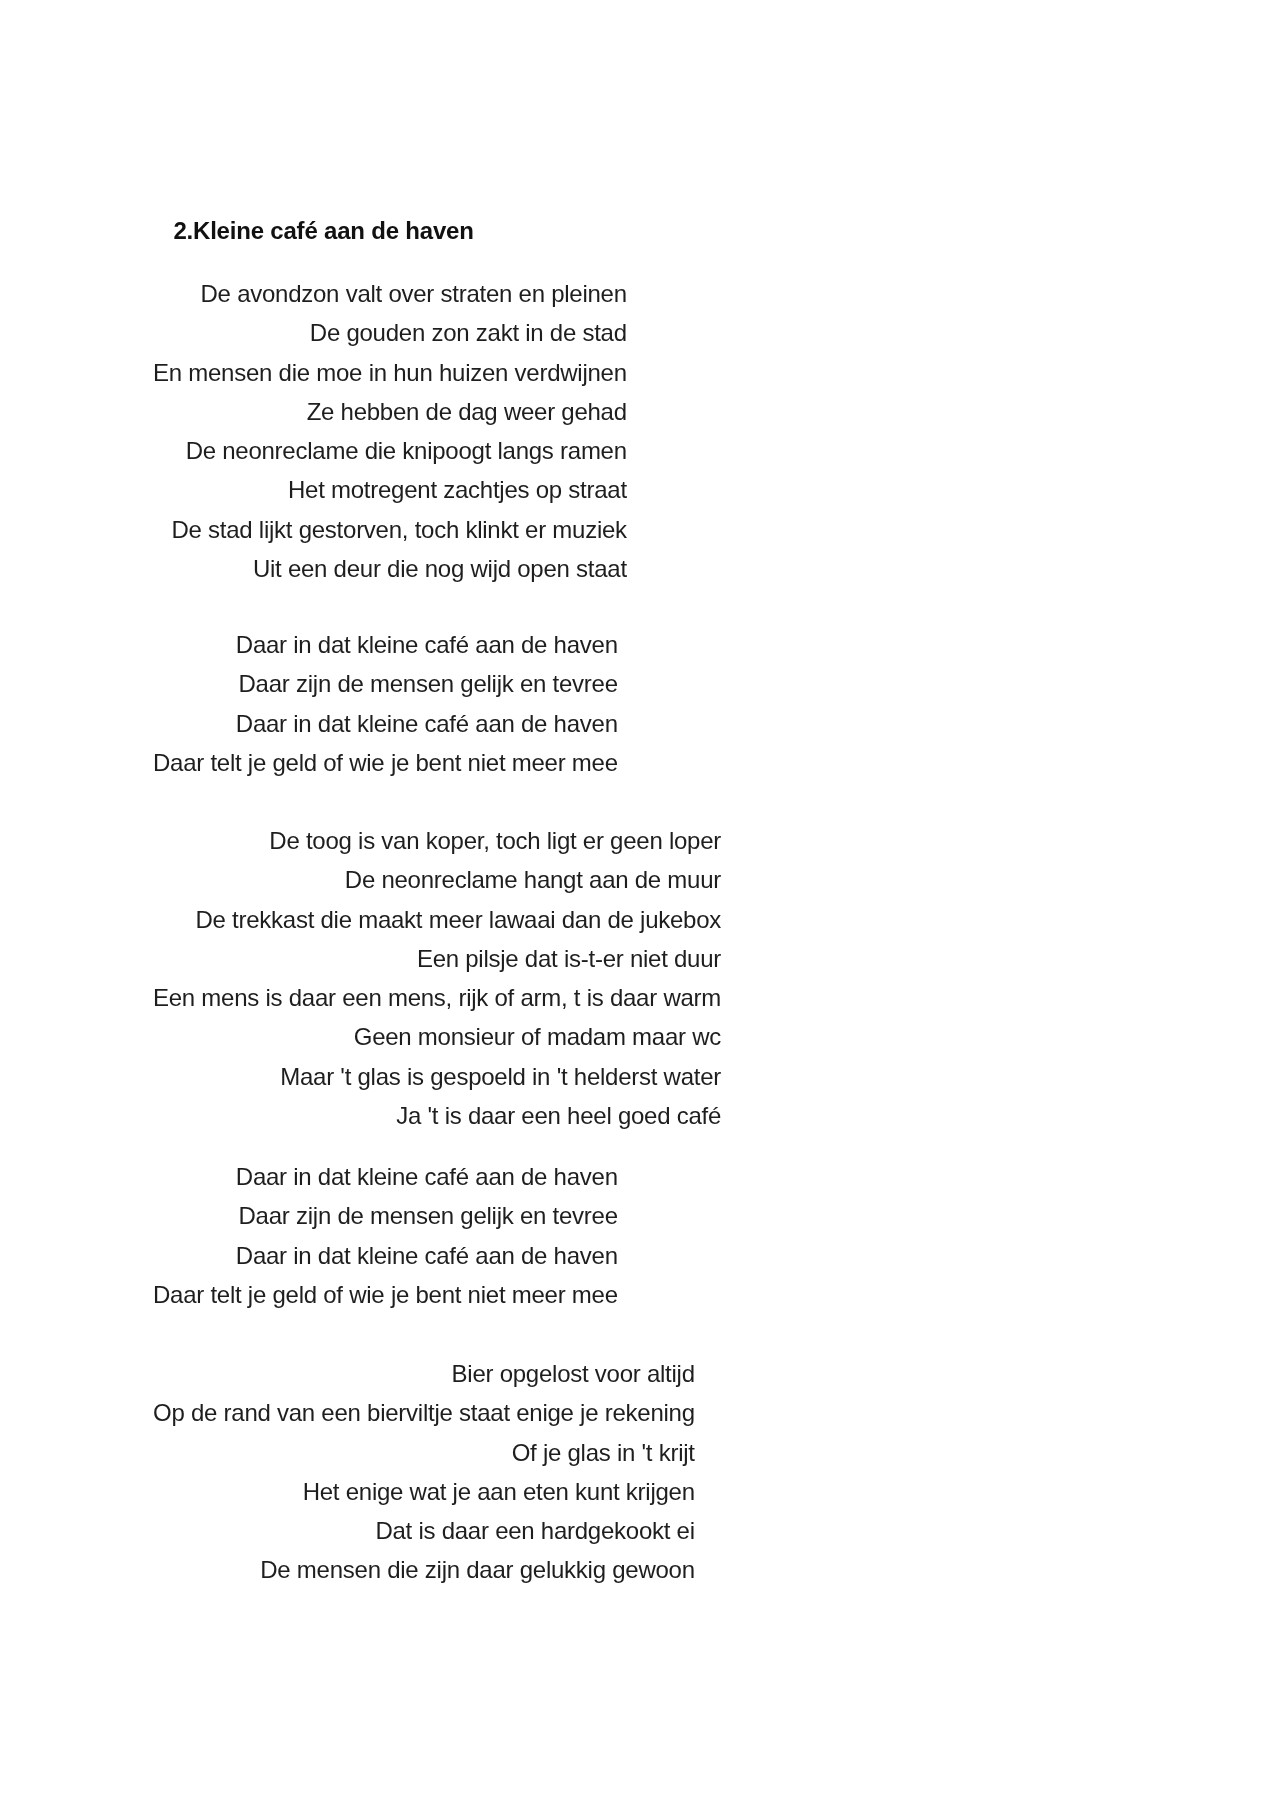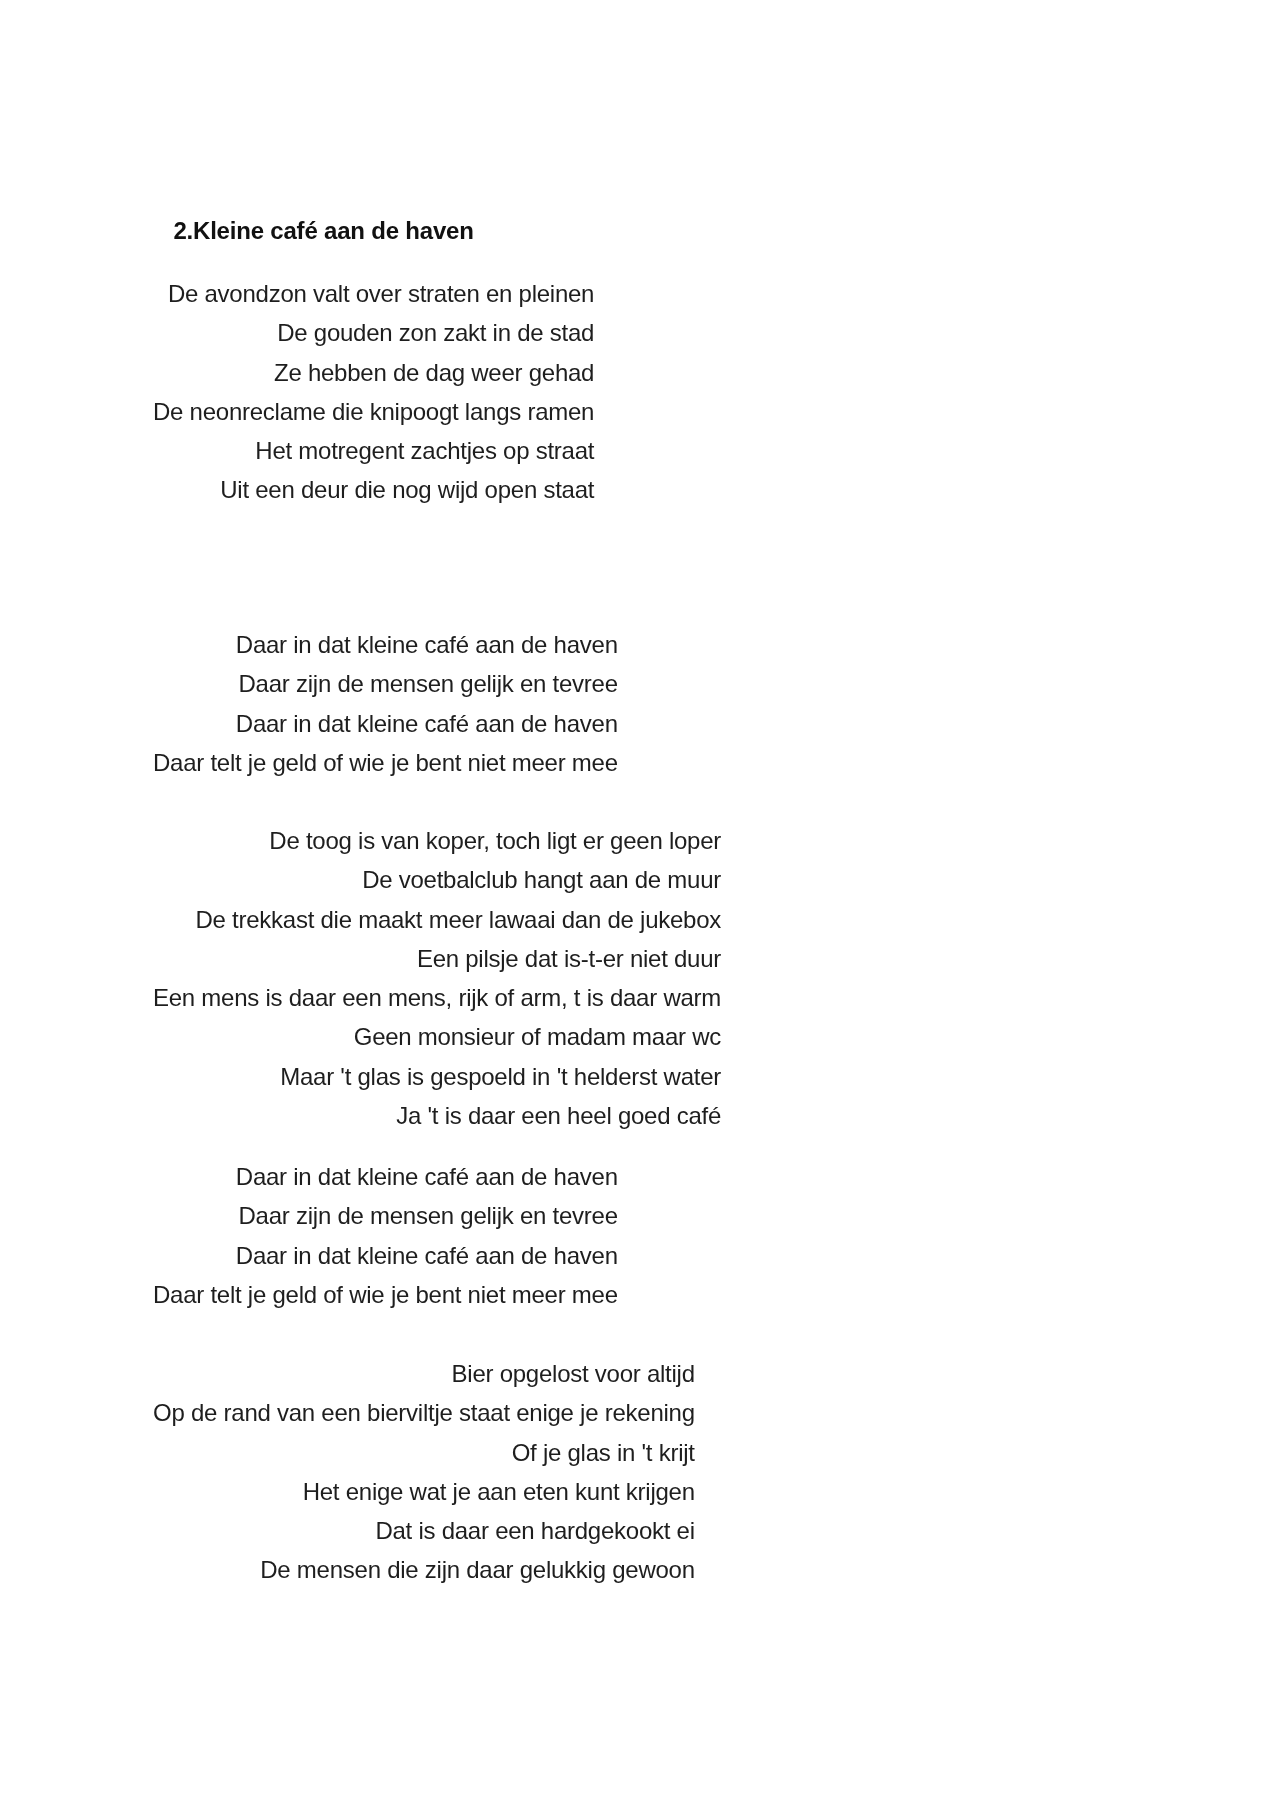--- a/index.html
+++ b/index.html
@@ -28,36 +28,38 @@
 </head>
 <body>
 
 <div class="page">
 
   <div class="heading"><span class="num">2.</span><span>Kleine café aan de haven</span></div>
 
   <div class="stanza" id="stanza-1">
     <span class="line">De avondzon valt over straten en pleinen</span>
     <span class="line">De gouden zon zakt in de stad</span>
+    <span class="line">En mensen die moe in hun huizen verdwijnen</span>
     <span class="line">Ze hebben de dag weer gehad</span>
     <span class="line">De neonreclame die knipoogt langs ramen</span>
     <span class="line">Het motregent zachtjes op straat</span>
+    <span class="line">De stad lijkt gestorven, toch klinkt er muziek</span>
     <span class="line">Uit een deur die nog wijd open staat</span>
   </div>
 
   <div class="stanza" id="chorus-1">
     <span class="line">Daar in dat kleine café aan de haven</span>
     <span class="line">Daar zijn de mensen gelijk en tevree</span>
     <span class="line">Daar in dat kleine café aan de haven</span>
     <span class="line">Daar telt je geld of wie je bent niet meer mee</span>
   </div>
 
   <div class="stanza" id="stanza-2">
     <span class="line">De toog is van koper, toch ligt er geen loper</span>
-    <span class="line">De voetbalclub hangt aan de muur</span>
+    <span class="line">De neonreclame hangt aan de muur</span>
     <span class="line">De trekkast die maakt meer lawaai dan de jukebox</span>
     <span class="line">Een pilsje dat is-t-er niet duur</span>
     <span class="line">Een mens is daar een mens, rijk of arm, t is daar warm</span>
     <span class="line">Geen monsieur of madam maar wc</span>
     <span class="line">Maar 't glas is gespoeld in 't helderst water</span>
     <span class="line">Ja 't is daar een heel goed café</span>
   </div>
 
   <div class="stanza" id="chorus-2">
     <span class="line">Daar in dat kleine café aan de haven</span>

